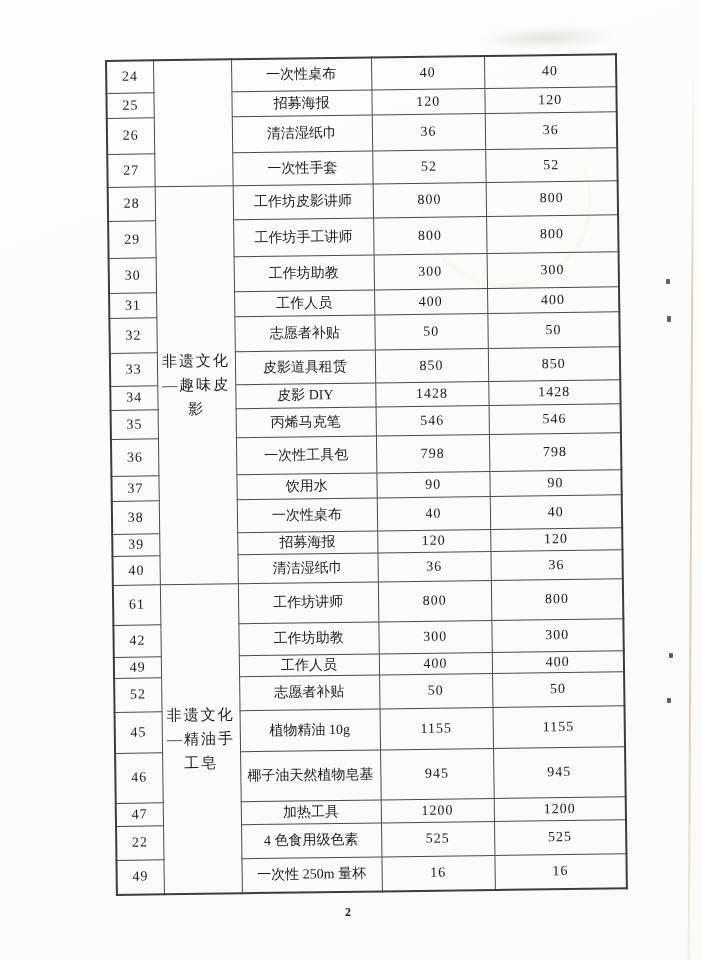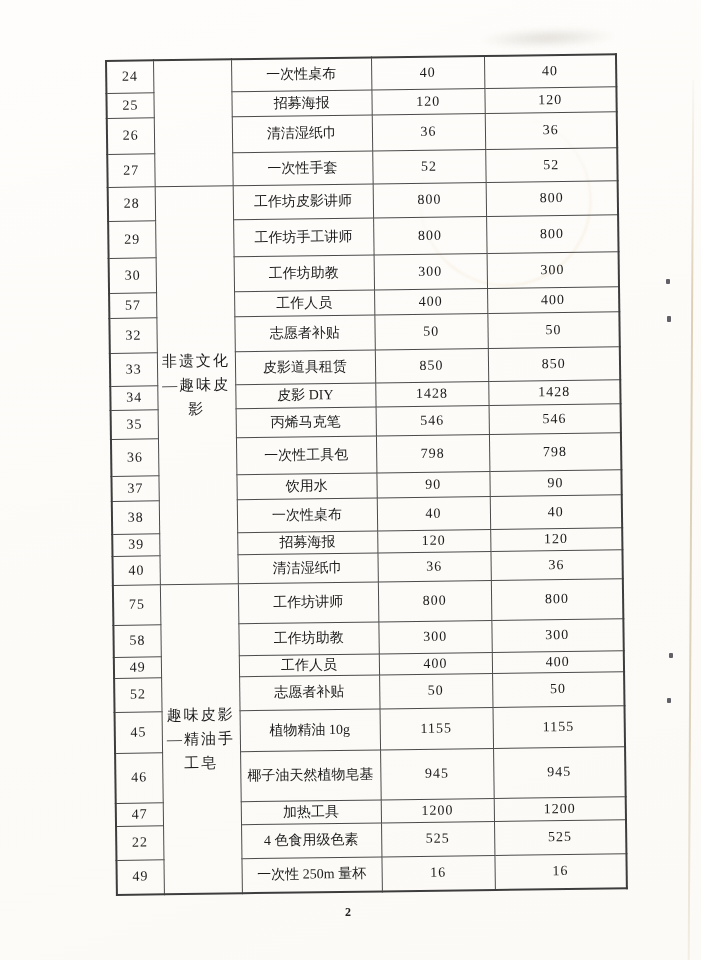--- a/index.html
+++ b/index.html
@@ -180,21 +180,21 @@
             <td class="val">800</td>
             <td class="val">800</td>
           </tr>
           <tr style="height: 35px;">
             <td class="no">30</td>
             <td class="item">工作坊助教</td>
             <td class="val">300</td>
             <td class="val">300</td>
           </tr>
           <tr style="height: 25px;">
-            <td class="no">57</td>
+            <td class="no">31</td>
             <td class="item">工作人员</td>
             <td class="val">400</td>
             <td class="val">400</td>
           </tr>
           <tr style="height: 35px;">
             <td class="no">32</td>
             <td class="item">志愿者补贴</td>
             <td class="val">50</td>
             <td class="val">50</td>
           </tr>
@@ -240,28 +240,28 @@
             <td class="val">120</td>
             <td class="val">120</td>
           </tr>
           <tr style="height: 29px;">
             <td class="no">40</td>
             <td class="item">清洁湿纸巾</td>
             <td class="val">36</td>
             <td class="val">36</td>
           </tr>
           <tr style="height: 40px;">
-            <td class="no">75</td>
-            <td class="cat" rowspan="9"><span class="cat-text">趣味皮影—精油手工皂</span></td>
+            <td class="no">61</td>
+            <td class="cat" rowspan="9"><span class="cat-text">非遗文化—精油手工皂</span></td>
             <td class="item">工作坊讲师</td>
             <td class="val">800</td>
             <td class="val">800</td>
           </tr>
           <tr style="height: 32px;">
-            <td class="no">58</td>
+            <td class="no">42</td>
             <td class="item">工作坊助教</td>
             <td class="val">300</td>
             <td class="val">300</td>
           </tr>
           <tr style="height: 21px;">
             <td class="no">49</td>
             <td class="item">工作人员</td>
             <td class="val">400</td>
             <td class="val">400</td>
           </tr>

